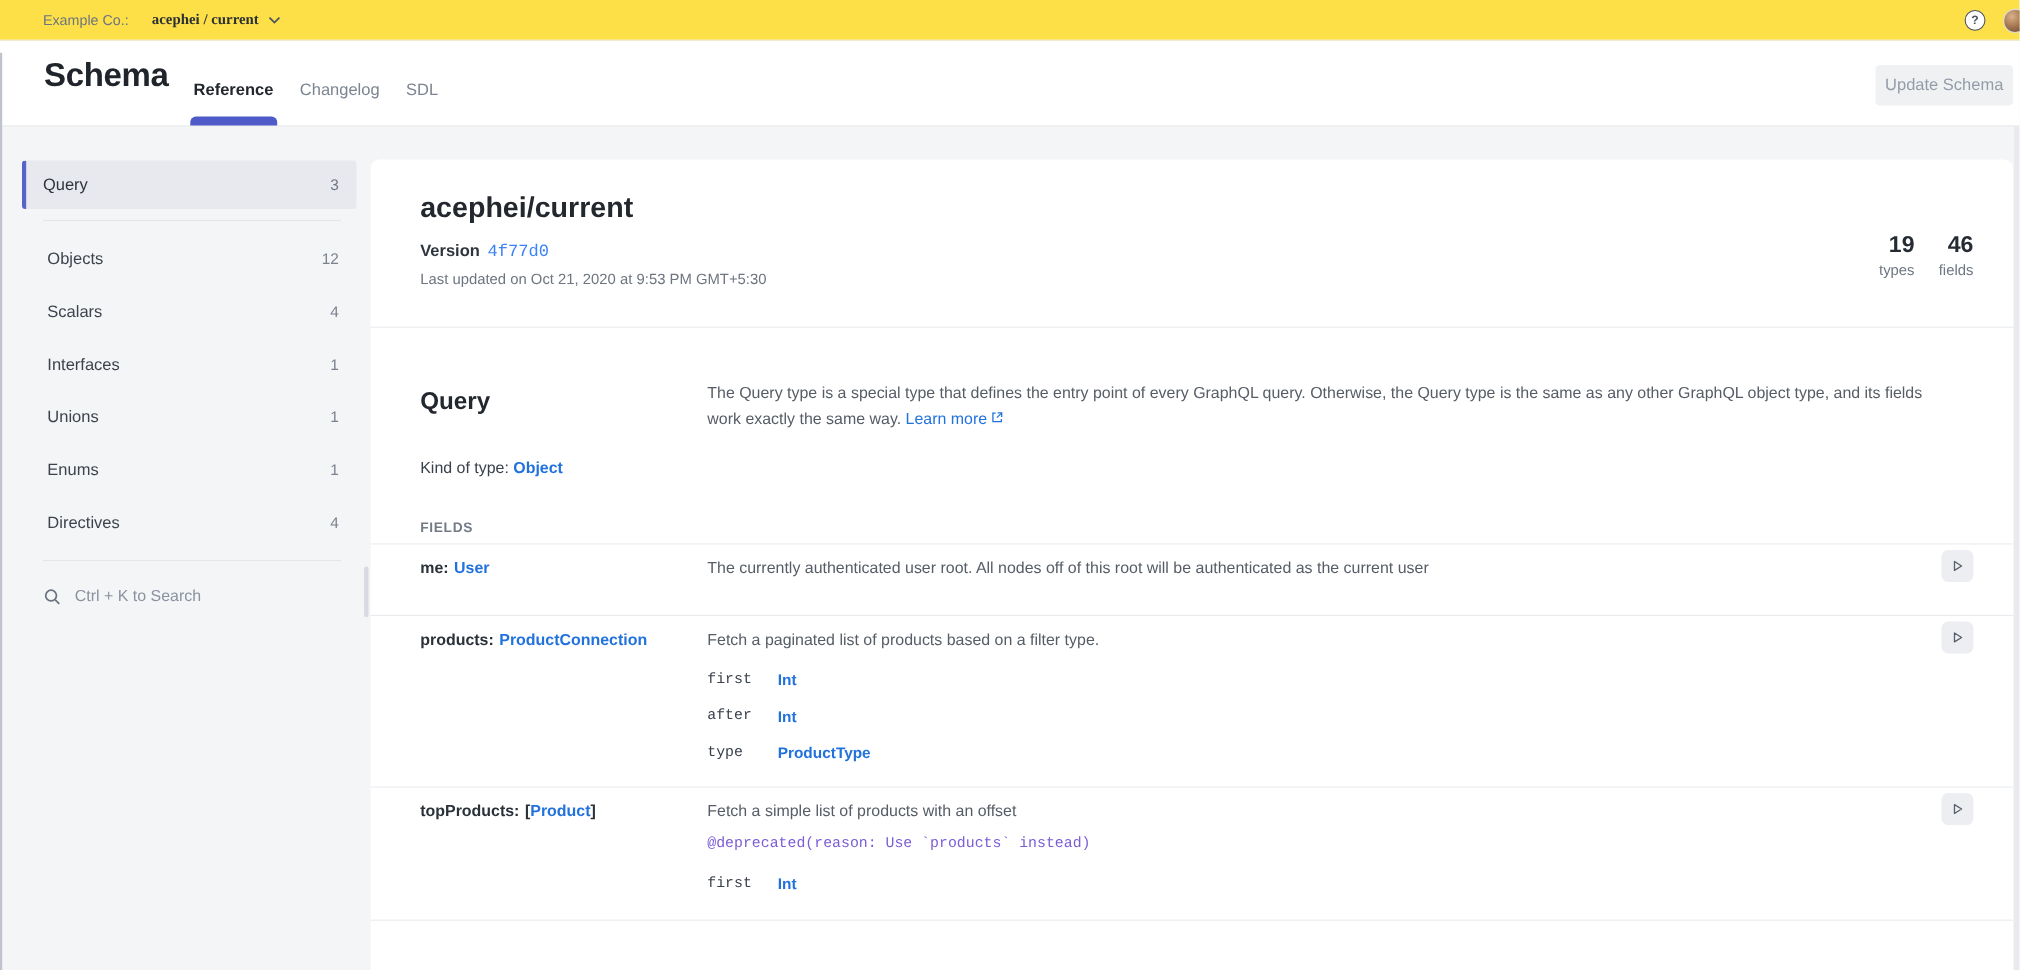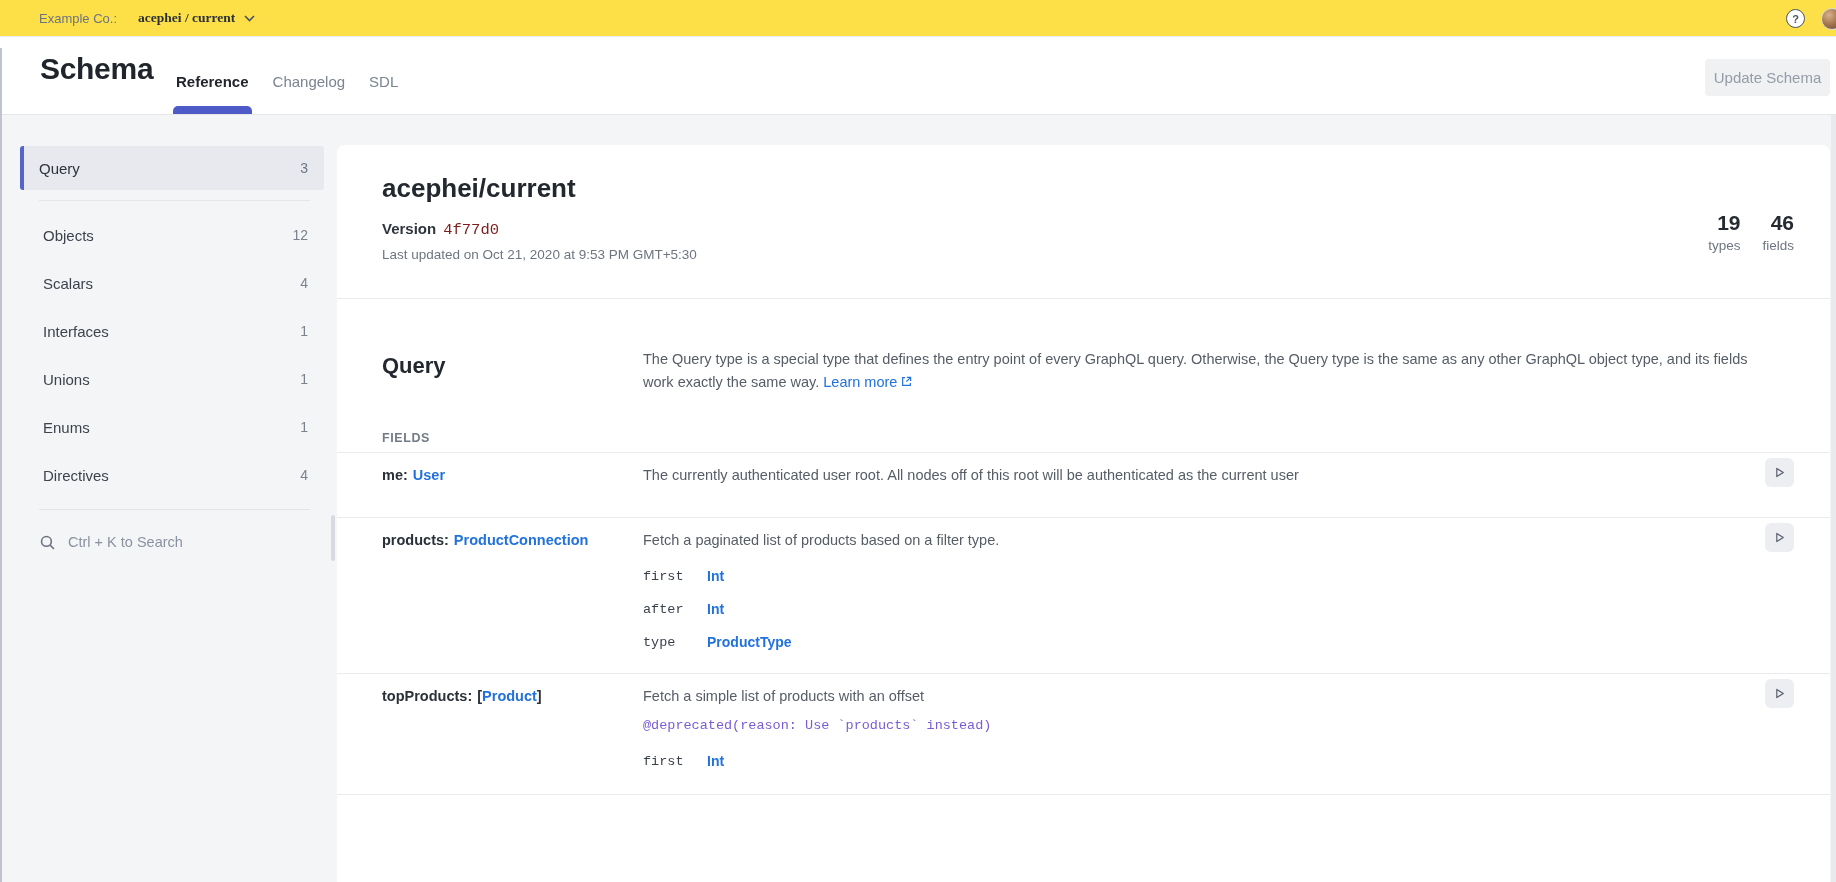--- a/index.html
+++ b/index.html
@@ -59,21 +59,21 @@
   .side-divider { height:1px; background:#e3e5e9; margin:10px 14px 10px 19px; }
   .side-search { height:44px; display:flex; align-items:center; gap:12px; padding-left:19px;
     color:#8a92a0; font-size:14.5px; cursor:pointer; }
   .side-search svg { flex:none; }
   
   .card { position:absolute; left:337px; top:145px; width:1493px; bottom:-12px;
     background:#ffffff; border-radius:8px 8px 0 0; padding:0 36px 0 45px; }
   .card-title { margin-top:26px; font-size:26px; line-height:34px; font-weight:700; color:#23272e; }
   .version-line { margin-top:14px; font-size:15px; line-height:19px; font-weight:700; color:#2f353d; }
   .version-value { font-family:"Liberation Mono", monospace; font-weight:400; font-size:15.5px;
-    color:#7f1d1d; margin-left:7px; }
+    color:#3b82f6; margin-left:7px; }
   .updated-line { margin-top:6px; font-size:13.5px; line-height:17px; color:#6e7580; }
   .stats { position:absolute; top:66px; right:36px; display:flex; gap:22px; text-align:right; }
   .stat-value { font-size:21px; font-weight:600; color:#262b33; line-height:24px; }
   .stat-label { font-size:13.5px; color:#6e7683; margin-top:3px; }
   .card-divider { height:1px; background:#e9ebee; margin:35px -36px 0 -45px; }
   .type-section { display:grid; grid-template-columns:261px 1fr; padding-top:49px; }
   .type-name { font-size:22px; font-weight:600; color:#23272e; margin-top:5px; }
   .type-desc { font-size:14.5px; line-height:22.5px; color:#565d66; max-width:1105px; }
   .learn-link { color:#2272dd; text-decoration:none; cursor:pointer; white-space:nowrap; }
   .kind-line { margin-top:26px; font-size:14.5px; line-height:17px; color:#3a414b; }
@@ -209,20 +209,23 @@
           <svg width="11" height="11" viewBox="0 0 12 12">
               <path d="M4.5 1.8 H1.8 V10.2 H10.2 V7.5" fill="none" stroke="#2272dd" stroke-width="1.3"></path>
               <path d="M6.5 1.5 H10.5 V5.5" fill="none" stroke="#2272dd" stroke-width="1.3"></path>
               <path d="M10.3 1.7 L5.8 6.2" fill="none" stroke="#2272dd" stroke-width="1.3"></path>
             </svg>
         </span>
       </a>
     </div>
   </div>
 
+  <div class="kind-line">
+    <span>Kind of type:</span><a class="kind-link">Object</a>
+  </div>
 
   <div class="fields-heading">FIELDS</div>
 
   <div class="fields-list">
       <div class="field-row r-me">
         <div class="field-name"><span class="fname">me:</span><a class="type-link">User</a></div>
         <div class="field-mid">
           <div class="field-desc">The currently authenticated user root. All nodes off of this root will be authenticated as the current user</div>
         </div>
         <div class="field-action">

